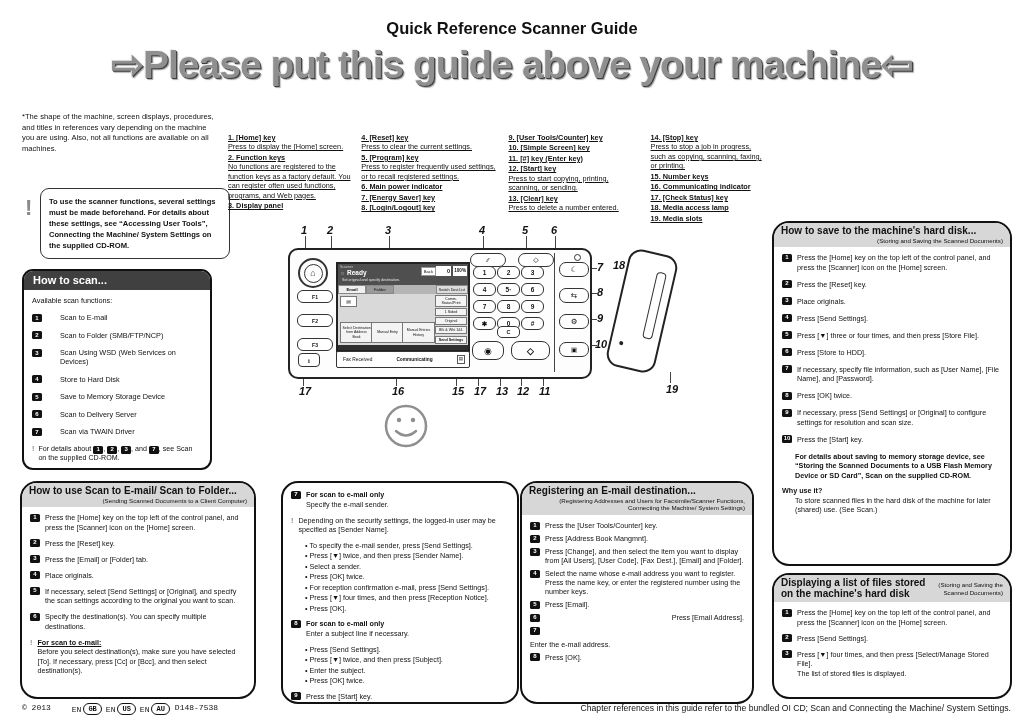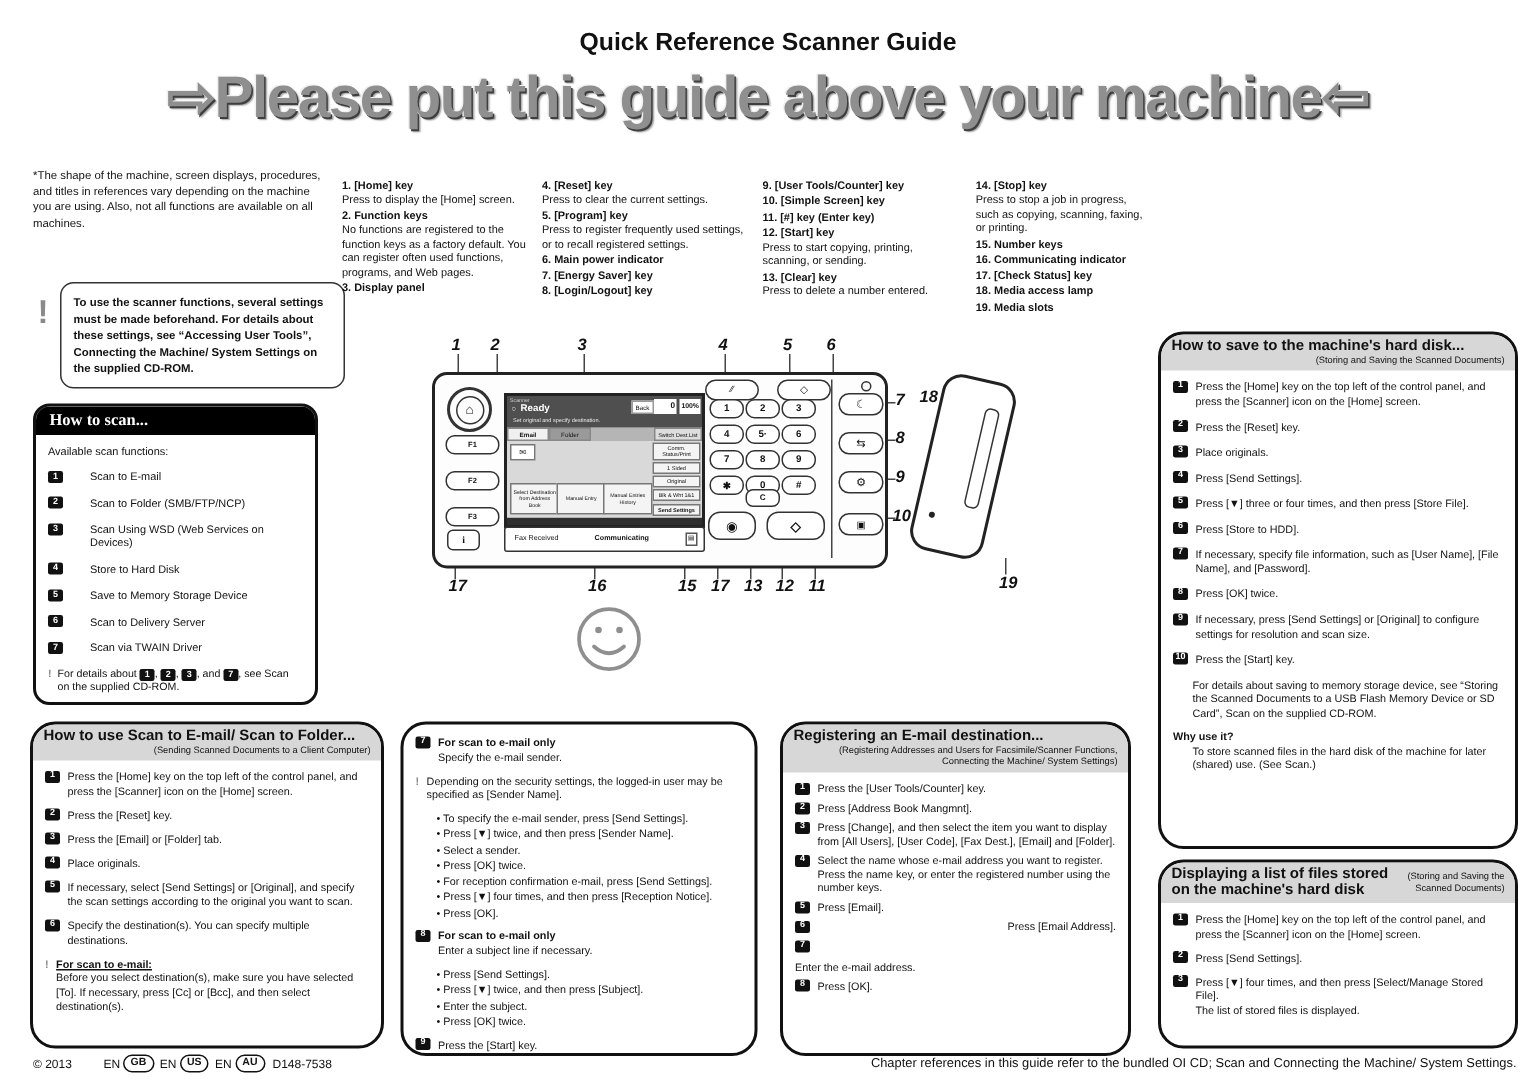--- a/index.html
+++ b/index.html
@@ -13,29 +13,29 @@
             text-shadow:-1px -1px 0 #f0f0f0,1px 1px 0 #3f3f3f,2px 2px 1px rgba(0,0,0,.35);
             white-space:nowrap;}
   .headline .arr{font-weight:bold;}
   
   .intro-note{position:absolute;left:22px;top:112px;width:198px;font-size:7.6px;line-height:1.4;}
   .warn-icon{color:#8a8a8a;font-weight:bold;}
   .top-warn{position:absolute;left:40px;top:188px;width:172px;border:1.8px solid #333;
             border-radius:9px;padding:7px 8px;font-size:7.6px;font-weight:bold;line-height:1.45;}
   .top-warn-icon{position:absolute;left:25px;top:195px;font-size:22px;}
   
-  .legend{position:absolute;left:228px;top:119px;width:540px;display:flex;gap:9px;}
+  .legend{position:absolute;left:228px;top:133px;width:540px;display:flex;gap:9px;text-decoration:underline;}
   .legend .col{font-size:7.3px;line-height:1.3;}
   .legend .col1{width:127px;} .legend .col2{width:141px;} .legend .col3{width:136px;} .legend .col4{width:120px;}
   .k-entry{margin-bottom:1px;}
   .k-name{font-weight:bold;}
   
   .scanbox{position:absolute;left:22px;top:269px;width:186px;height:197px;border:2.5px solid #111;
            border-radius:11px;overflow:hidden;background:#fff;}
-  .scanbox-head{background:#000000;color:#fff;font-size:11px;font-weight:bold;padding:3px 9px 4px;font-family:Liberation Serif, serif;}
+  .scanbox-head{background:#404040;color:#fff;font-size:11px;font-weight:bold;padding:3px 9px 4px;}
   .scanbox-body{padding:6px 8px 4px;font-size:7.3px;}
   .scan-intro{margin-bottom:8px;}
   .scan-item{display:flex;gap:18px;margin-bottom:8.5px;align-items:flex-start;}
   .badge{min-width:8px;height:8px;background:#111;color:#fff;font-size:6px;font-weight:bold;
          display:inline-flex;align-items:center;justify-content:center;border-radius:1.5px;
          padding:0 1px;margin-top:0.5px;flex:0 0 auto;}
   .scan-note{display:flex;gap:4px;font-size:7.1px;line-height:1.3;margin-top:2px;}
   .scan-note .txt{white-space:pre-wrap;}
   .inline-badge{margin-top:1px;}
   
@@ -46,30 +46,30 @@
   .ibox-head-flex{display:flex;justify-content:space-between;gap:4px;align-items:center;}
   .ibox-body{padding:6px 8px 4px;font-size:7.2px;line-height:1.32;}
   .step{display:flex;gap:5px;margin-bottom:6.5px;align-items:flex-start;}
   .step-text{white-space:pre-line;}
   .step-title{font-weight:bold;}
   .bullets{margin:2px 0 6px 14px;padding:0;}
   .bullets div{margin-bottom:1px;}
   .bullets div::before{content:"• ";}
   .warn-block{display:flex;gap:5px;margin:4px 0 6px;}
   .u-bold{font-weight:bold;text-decoration:underline;}
-  .note-par{margin:2px 0 6px 13px;}
+  .note-par{margin:2px 0 6px 13px;font-weight:bold;}
   .why-title{font-weight:bold;}
   .why-text{margin-left:13px;}
   .boxA{left:20px;top:481px;width:232px;height:214px;}
-  .boxB{left:267px;top:481px;width:234px;height:219px;}
+  .boxB{left:281px;top:481px;width:234px;height:219px;}
   .boxC{left:520px;top:481px;width:230px;height:219px;}
   .boxD{left:772px;top:221px;width:236px;height:341px;}
   .boxE{left:772px;top:573px;width:236px;height:122px;}
   
-  .footer-left{position:absolute;left:22px;top:703px;display:flex;align-items:center;gap:5px;font-size:8px;}
+  .footer-left{position:absolute;left:22px;top:703px;display:flex;align-items:flex-start;gap:5px;font-size:8px;font-family:Liberation Mono, monospace;}
   .langs{display:flex;align-items:center;gap:4px;margin-left:16px;}
   .lang{display:flex;align-items:center;gap:2px;}
   .oval{border:1.2px solid #111;border-radius:9px;padding:0 4px;font-size:7px;font-weight:bold;line-height:10px;}
   .footer-right{position:absolute;right:13px;top:703px;font-size:8.6px;}
   
   .cp{position:absolute;left:285px;top:225px;width:440px;height:180px;}
   .co{position:absolute;font-size:11px;font-weight:bold;font-style:italic;color:#111;}
   .cl{position:absolute;background:#444;display:block;}
   .c1{left:16px;top:-1px;}  .c2{left:42px;top:-1px;}  .c3{left:100px;top:-1px;}
   .c4{left:194px;top:-1px;} .c5{left:237px;top:-1px;} .c6{left:266px;top:-1px;}

